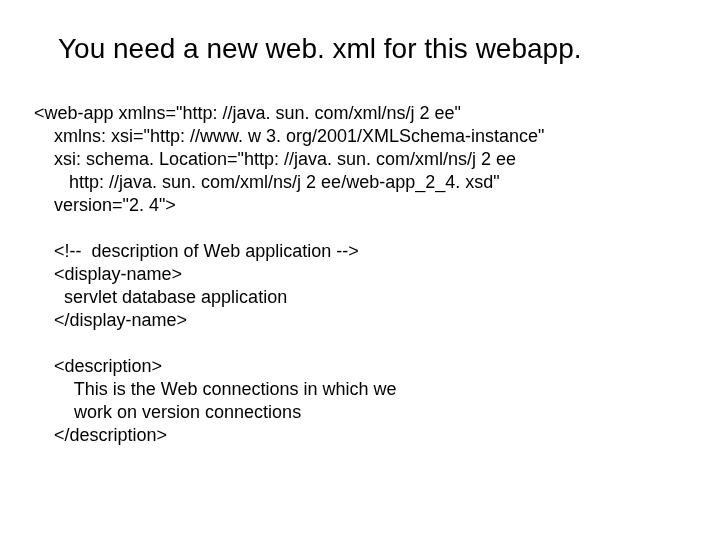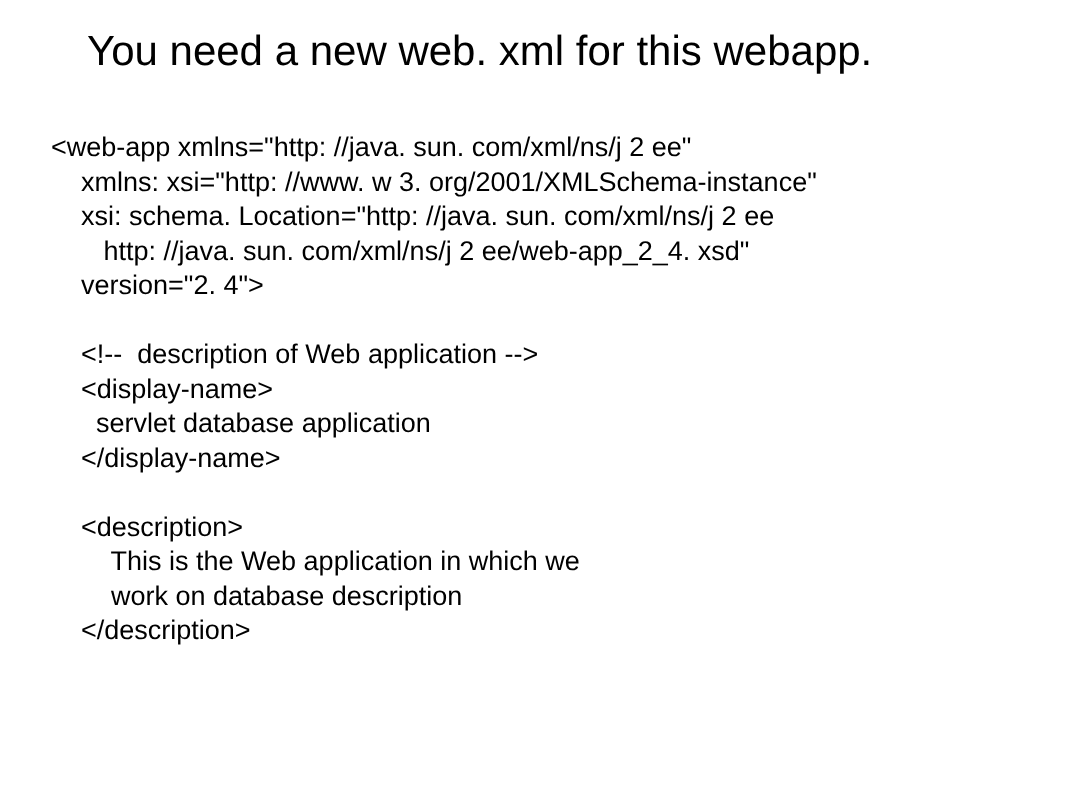--- a/index.html
+++ b/index.html
@@ -8,21 +8,21 @@
     width: 720px;
     height: 540px;
     background: #ffffff;
     font-family: Arial, Helvetica, sans-serif;
     color: #000000;
   }
   .slide {
     box-sizing: border-box;
     width: 720px;
     height: 540px;
-    padding: 18px 34px 0 34px;
+    padding: 33px 34px 0 34px;
   }
   .title {
     font-size: 28px;
     text-align: left;
     margin: 0 0 14px 24px;
     font-weight: normal;
   }
   .code {
     font-size: 18px;
     line-height: 1.28;
@@ -41,17 +41,17 @@
 <span>    xsi: schema. Location="http: //java. sun. com/xml/ns/j 2 ee</span>
 <span>       http: //java. sun. com/xml/ns/j 2 ee/web-app_2_4. xsd"</span>
 <span>    version="2. 4"&gt;</span>
 <span></span>
 <span>    &lt;!--  description of Web application --&gt;</span>
 <span>    &lt;display-name&gt;</span>
 <span>      servlet database application</span>
 <span>    &lt;/display-name&gt;</span>
 <span></span>
 <span>    &lt;description&gt;</span>
-<span>        This is the Web application in which we</span>
-<span>        work on database description</span>
+<span>        This is the Web connections in which we</span>
+<span>        work on version connections</span>
 <span>    &lt;/description&gt;</span>
   </div>
 </div>
 
 </body></html>

